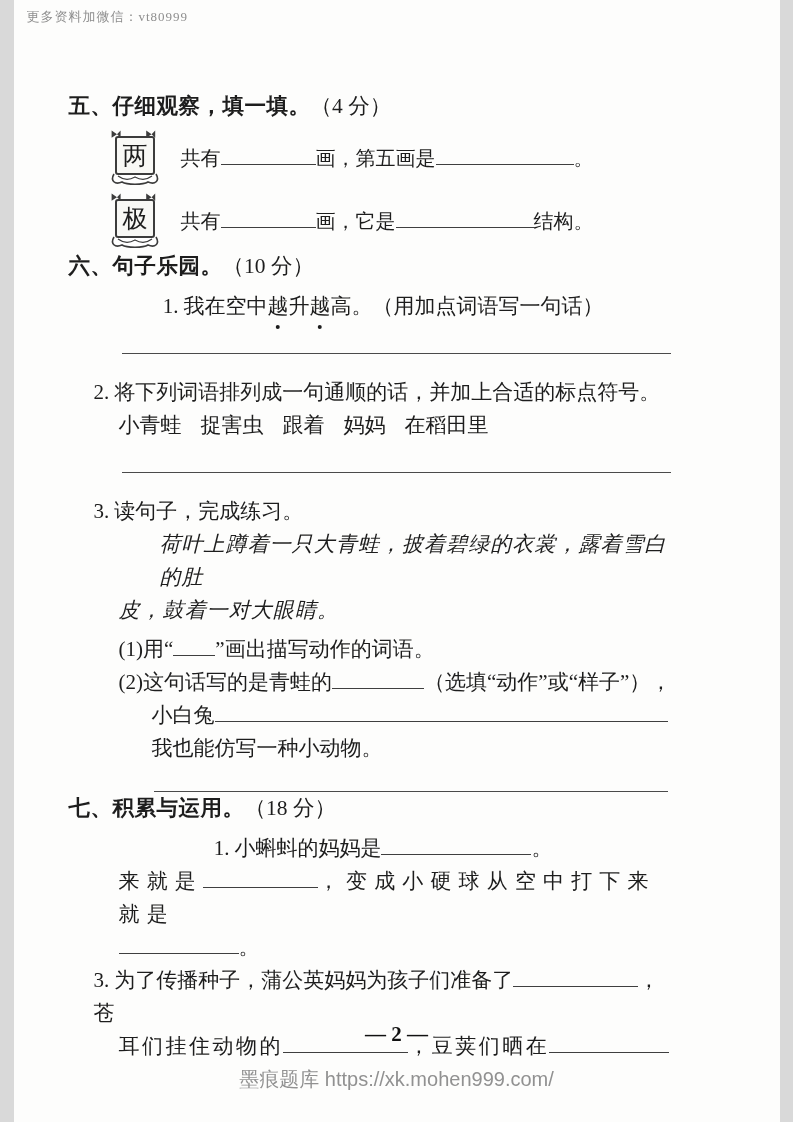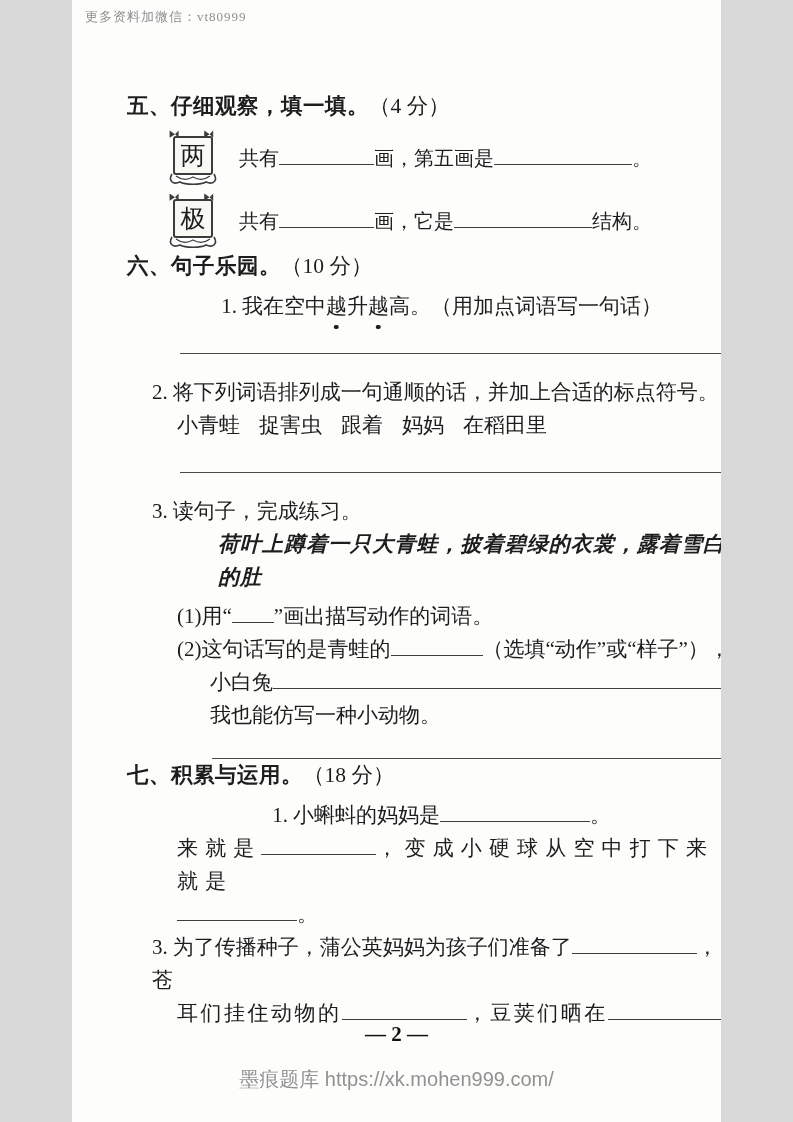--- a/index.html
+++ b/index.html
@@ -1,19 +1,19 @@
 <!DOCTYPE html>
 <html><head>
 <meta charset="utf-8">
 <style>
   * { box-sizing: border-box; }
   html,body { margin:0; padding:0; background:#d9d9d9; }
   .page {
     position: relative;
-    width: 649px; height: 1122px;
+    width: 766px; height: 1122px;
     margin: 0 auto;
     background: #fdfdfc;
     font-family: "Liberation Serif", serif;
     color: #1d1d1d;
     overflow: hidden;
   }
   .watermark {
     position: absolute; top: 8px; left: 13px;
     font-size: 13px; color: #8e8e8e; letter-spacing: 1px;
   }
@@ -27,21 +27,21 @@
   h2.sec .score {
     font-family: "Liberation Serif", serif; font-weight: normal;
     letter-spacing: 0;
   }
 
   .line { font-size: 21px; line-height: 33px; }
   .qnum { display:inline-block; margin-right: 5px; }
   .ind1 { padding-left: 25px; }
   .cont { padding-left: 50px; }           
   .cont2 { padding-left: 83px; }          
-  .indent-passage { padding-left: 91px; font-weight: bold; }
+  .indent-passage { padding-left: 91px; }
 
   .bl {
     display: inline-block;
     border-bottom: 1.5px solid #3f3f3f;
     height: 20px;
     vertical-align: baseline;
   }
   .w42 { width:42px; } .w90 { width:92px; } .w95 { width:95px; }
   .w115 { width:115px; } .w120 { width:120px; } .w125 { width:125px; }
   .w130 { width:128px; } .w140 { width:138px; } .w150 { width:150px; }
@@ -143,20 +143,21 @@
       <span>妈妈</span>
       <span>在稻田里</span>
     </div>
 
     <div class="ansline mt30"></div>
 
     <div class="line ind1 mt22">
       <span class="qnum">3.</span><span>读句子，完成练习。</span>
     </div>
     <div class="line kaiti sp06 indent-passage">荷叶上蹲着一只大青蛙，披着碧绿的衣裳，露着雪白的肚</div>
+    <div class="line kaiti sp06 cont">皮，鼓着一对大眼睛。</div>
 
     <div class="line cont mt6">
       <span>(1)用“</span><span class="bl w42"></span><span>”画出描写动作的词语。</span>
     </div>
     <div class="line cont">
       <span>(2)这句话写的是青蛙的</span><span class="bl w90"></span><span>（选填“动作”或“样子”），</span>
     </div>
     <div class="line cont2">
       <span>小白兔</span><span class="bl" style="width:453px;"></span>
     </div>

